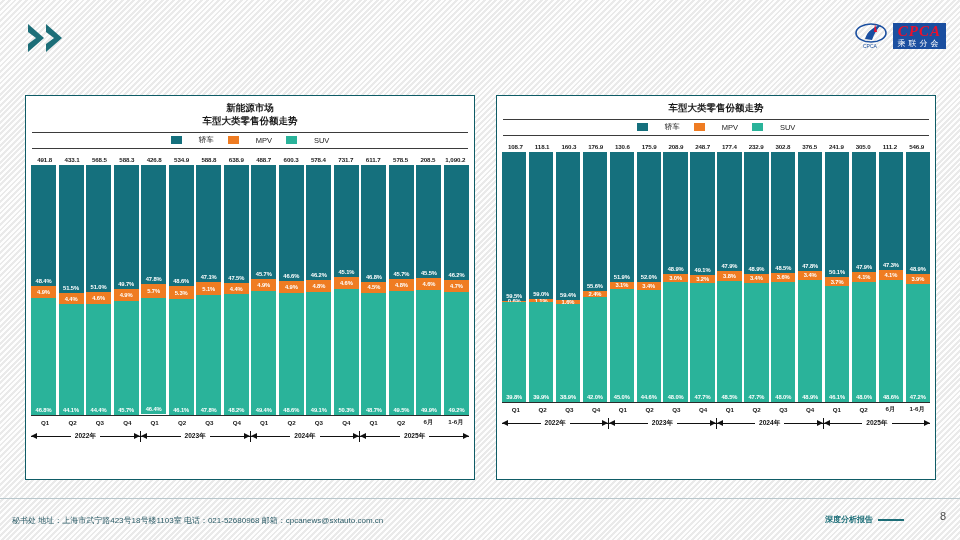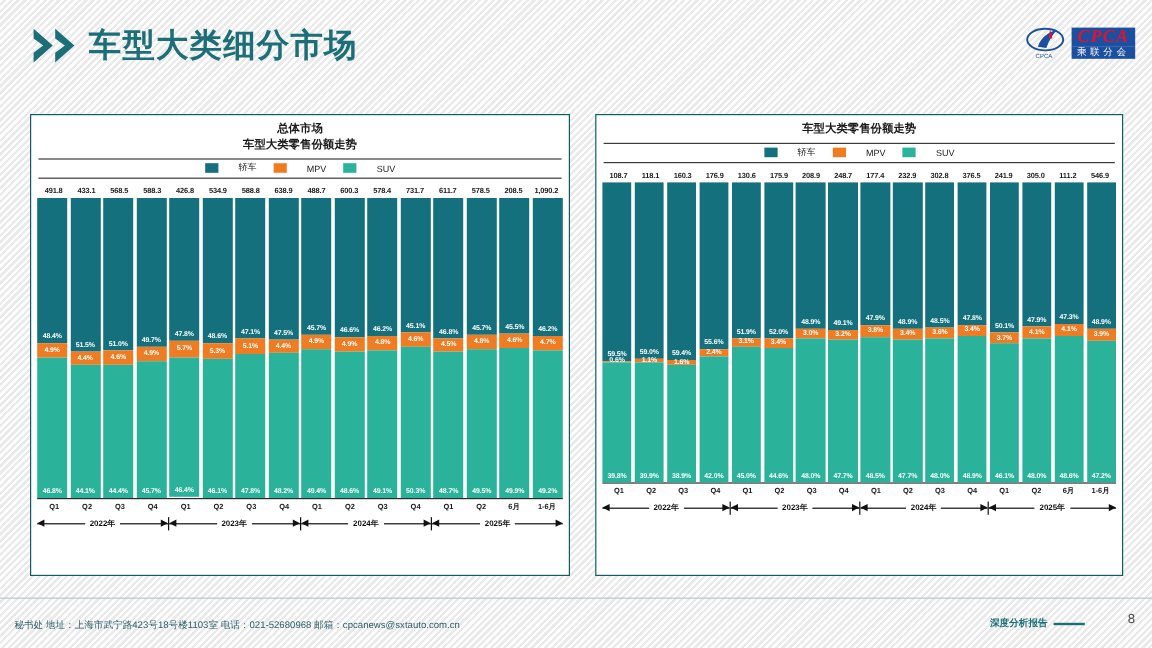--- a/index.html
+++ b/index.html
@@ -166,21 +166,20 @@
 
 <div class="bg-hatch"></div>
 
 <div class="header">
   <div class="chev">
     <svg width="44" height="32" viewBox="0 0 44 32">
       <path d="M2 2 L18 16 L2 30 L2 22 L10 16 L2 10 Z" fill="#1c6e78"></path>
       <path d="M20 2 L36 16 L20 30 L20 22 L28 16 L20 10 Z" fill="#1c6e78"></path>
     </svg>
   </div>
-  <div class="page-title">车型大类细分市场</div>
   <div class="logo">
     <div class="logo-mark">
       <svg width="34" height="28" viewBox="0 0 34 28">
         <ellipse cx="16" cy="11" rx="15" ry="9" fill="none" stroke="#1b4fa0" stroke-width="1.6"></ellipse>
         <path d="M10 17 C12 9 20 4 26 3 C22 7 19 12 17 18 Z" fill="#1b4fa0"></path>
         <path d="M20 2 L22 10 L19 10 Z" fill="#e8112d"></path>
         <text x="8" y="26" font-size="5" fill="#1b4fa0" font-family="Liberation Sans, sans-serif">CPCA</text>
       </svg>
     </div>
     <div class="logo-text">
@@ -190,21 +189,21 @@
   </div>
 </div>
 
 <div class="wm" style="left:180px; top:200px;">CPCA</div>
 <div class="wm" style="left:120px; top:370px;">CPCA</div>
 <div class="wm" style="left:640px; top:140px;">CPCA</div>
 <div class="wm" style="left:560px; top:350px;">CPCA</div>
 
 <div class="panel left">
   <div class="panel-title">
-    <div>总体市场</div>
+    <div>新能源市场</div>
     <div>车型大类零售份额走势</div>
   </div>
   <div class="panel-rule"></div>
   <div class="legend">
     <div class="legend-item">
       <span class="legend-swatch" style="background: rgb(21, 112, 125);"></span>
       <span>轿车</span>
     </div>
     <div class="legend-item">
       <span class="legend-swatch" style="background: rgb(239, 124, 34);"></span>

